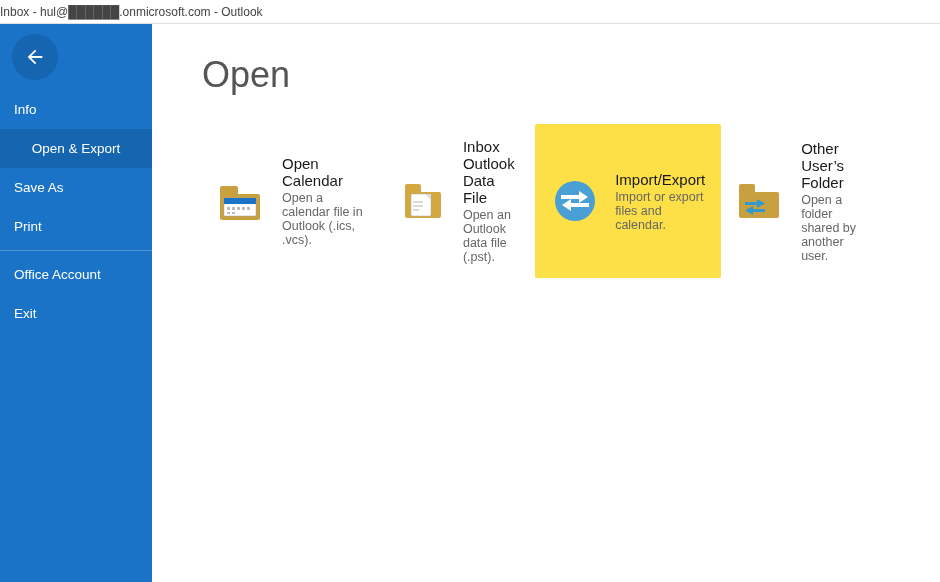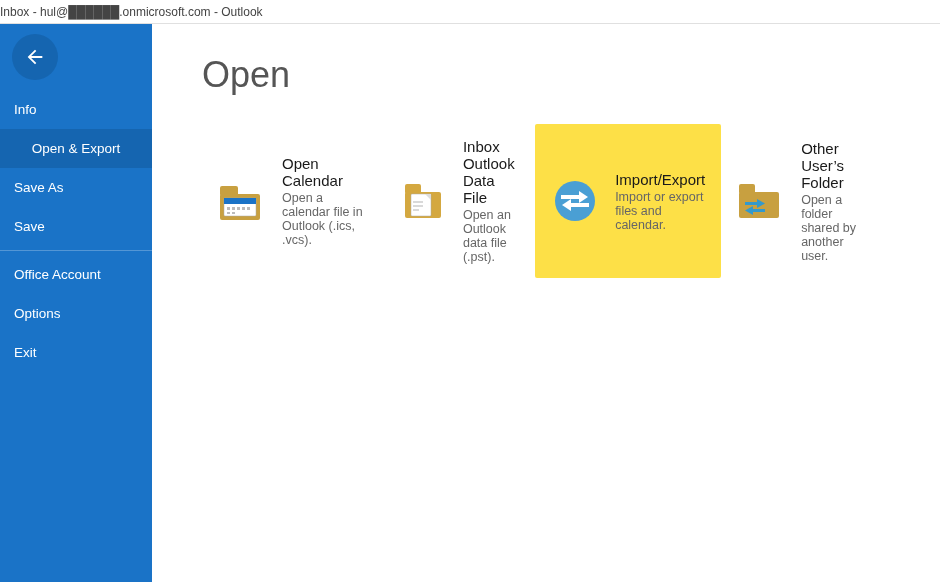--- a/index.html
+++ b/index.html
@@ -159,28 +159,25 @@
     <div class="nav-item">
       <span>Info</span>
     </div>
     <div class="nav-item active">
       <span>Open &amp; Export</span>
     </div>
     <div class="nav-item">
       <span>Save As</span>
     </div>
     <div class="nav-item">
-      <span>Save</span>
+      <span>Print</span>
     </div>
     <hr class="nav-divider">
     <div class="nav-item">
       <span>Office Account</span>
-    </div>
-    <div class="nav-item">
-      <span>Options</span>
     </div>
     <div class="nav-item">
       <span>Exit</span>
     </div>
   </div>
 
   <div class="content">
     <h1 class="page-title">Open</h1>
 
     <div class="menu-list">

